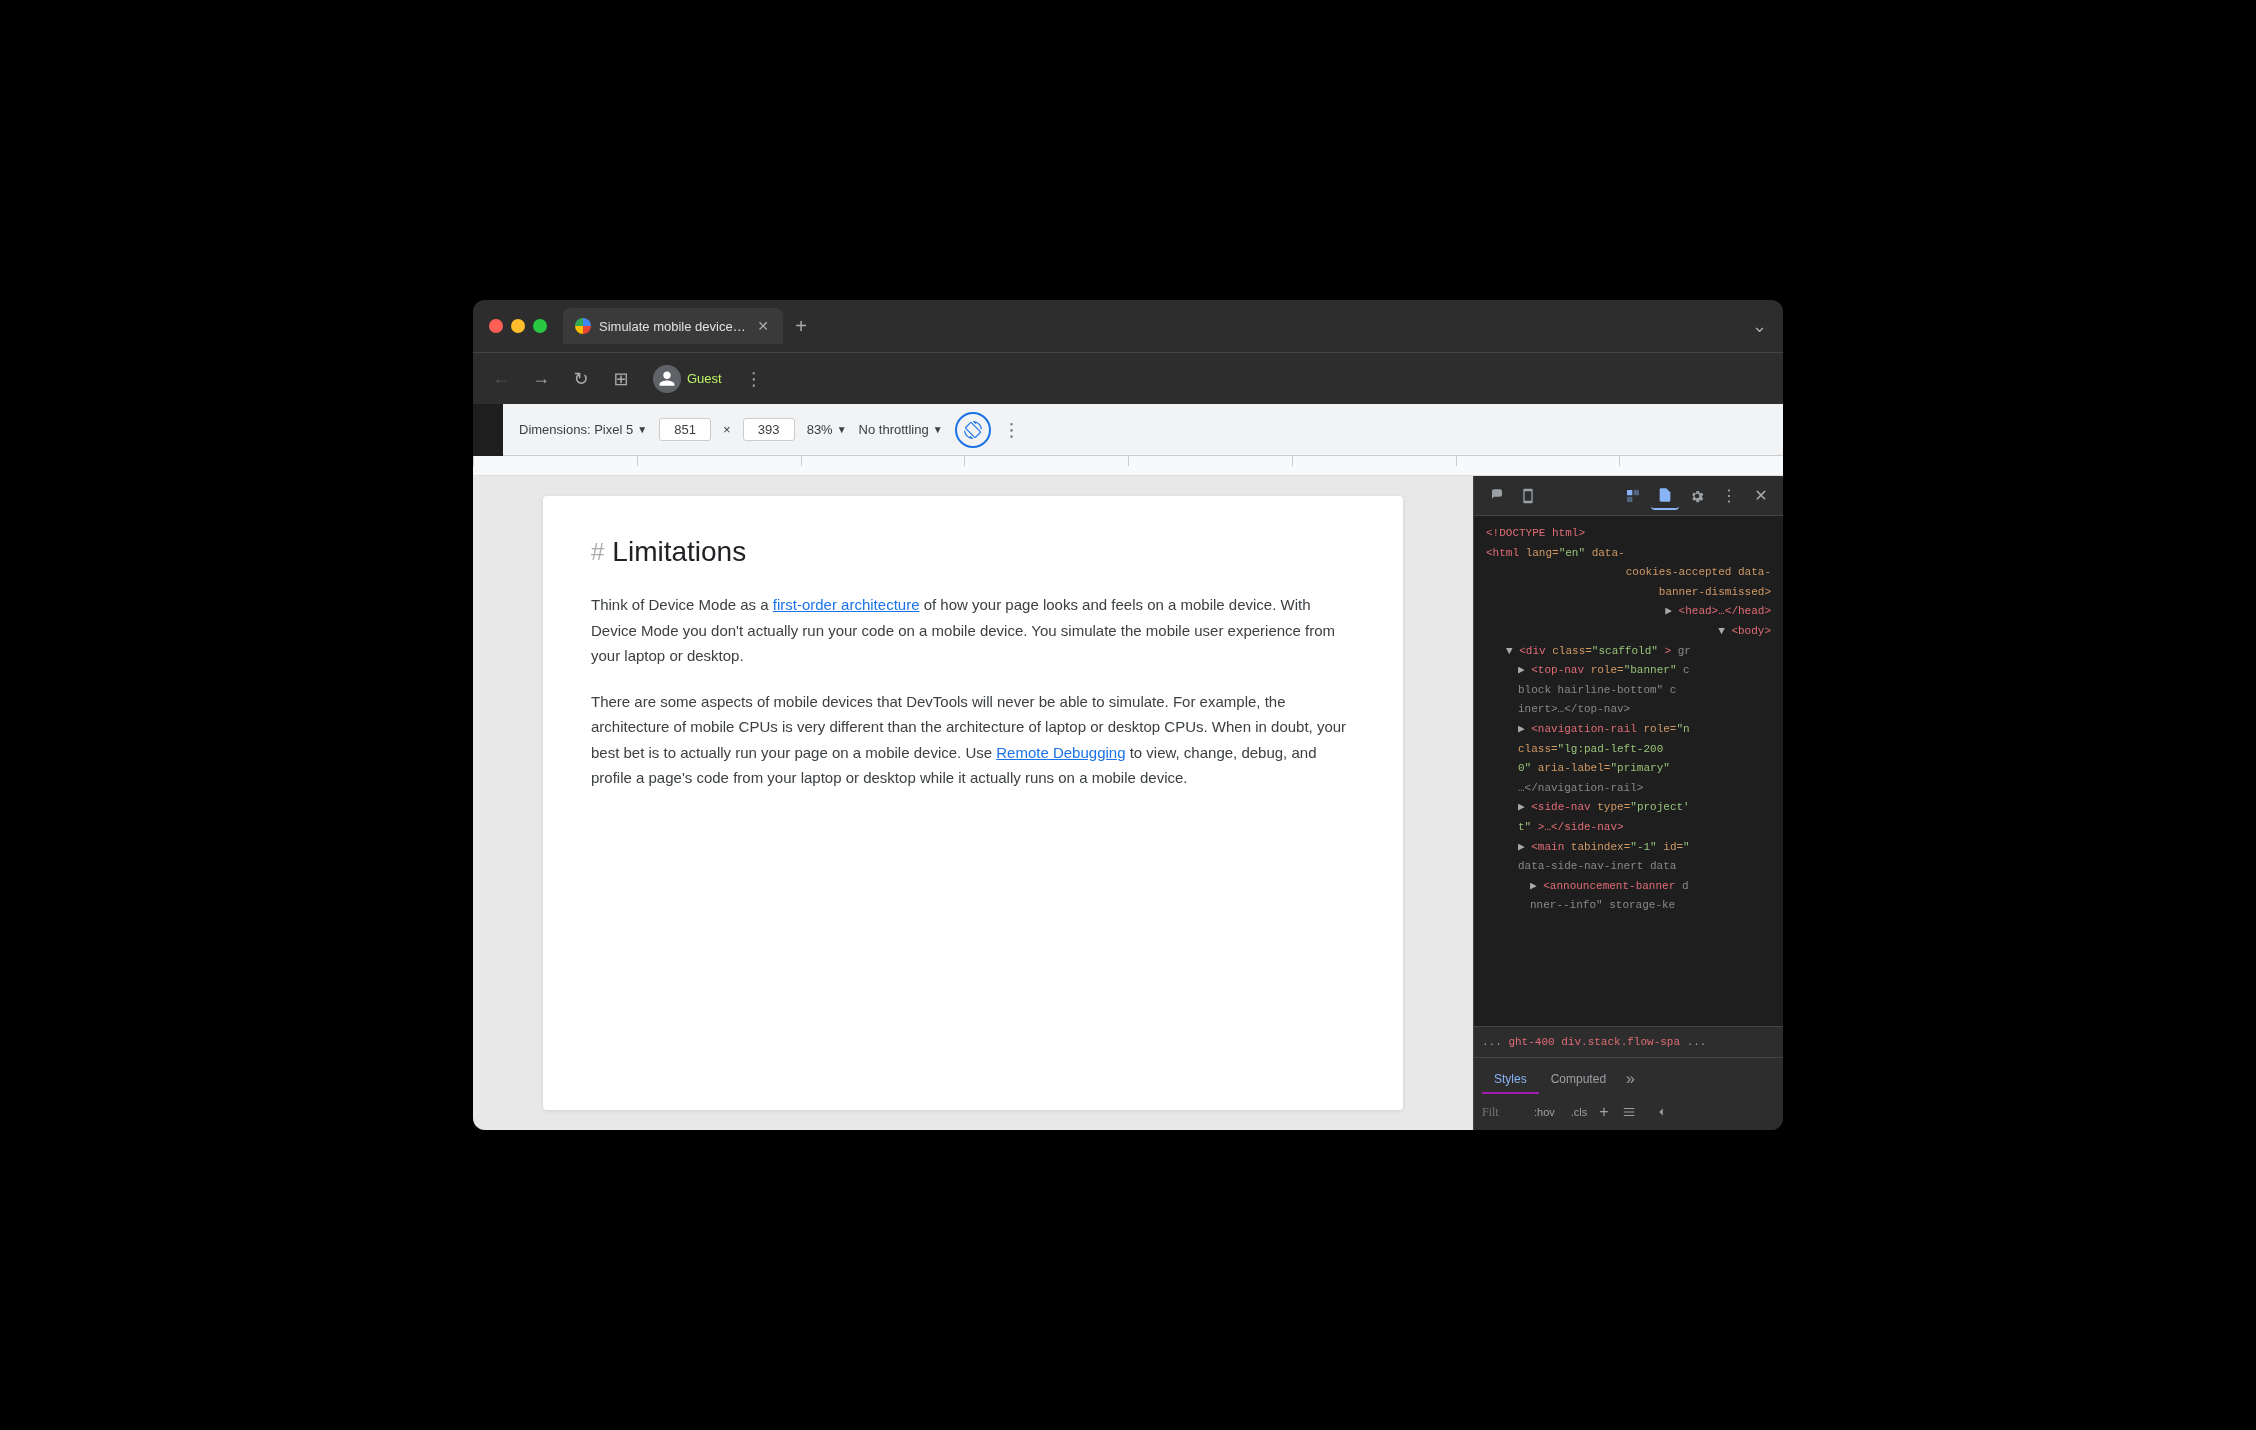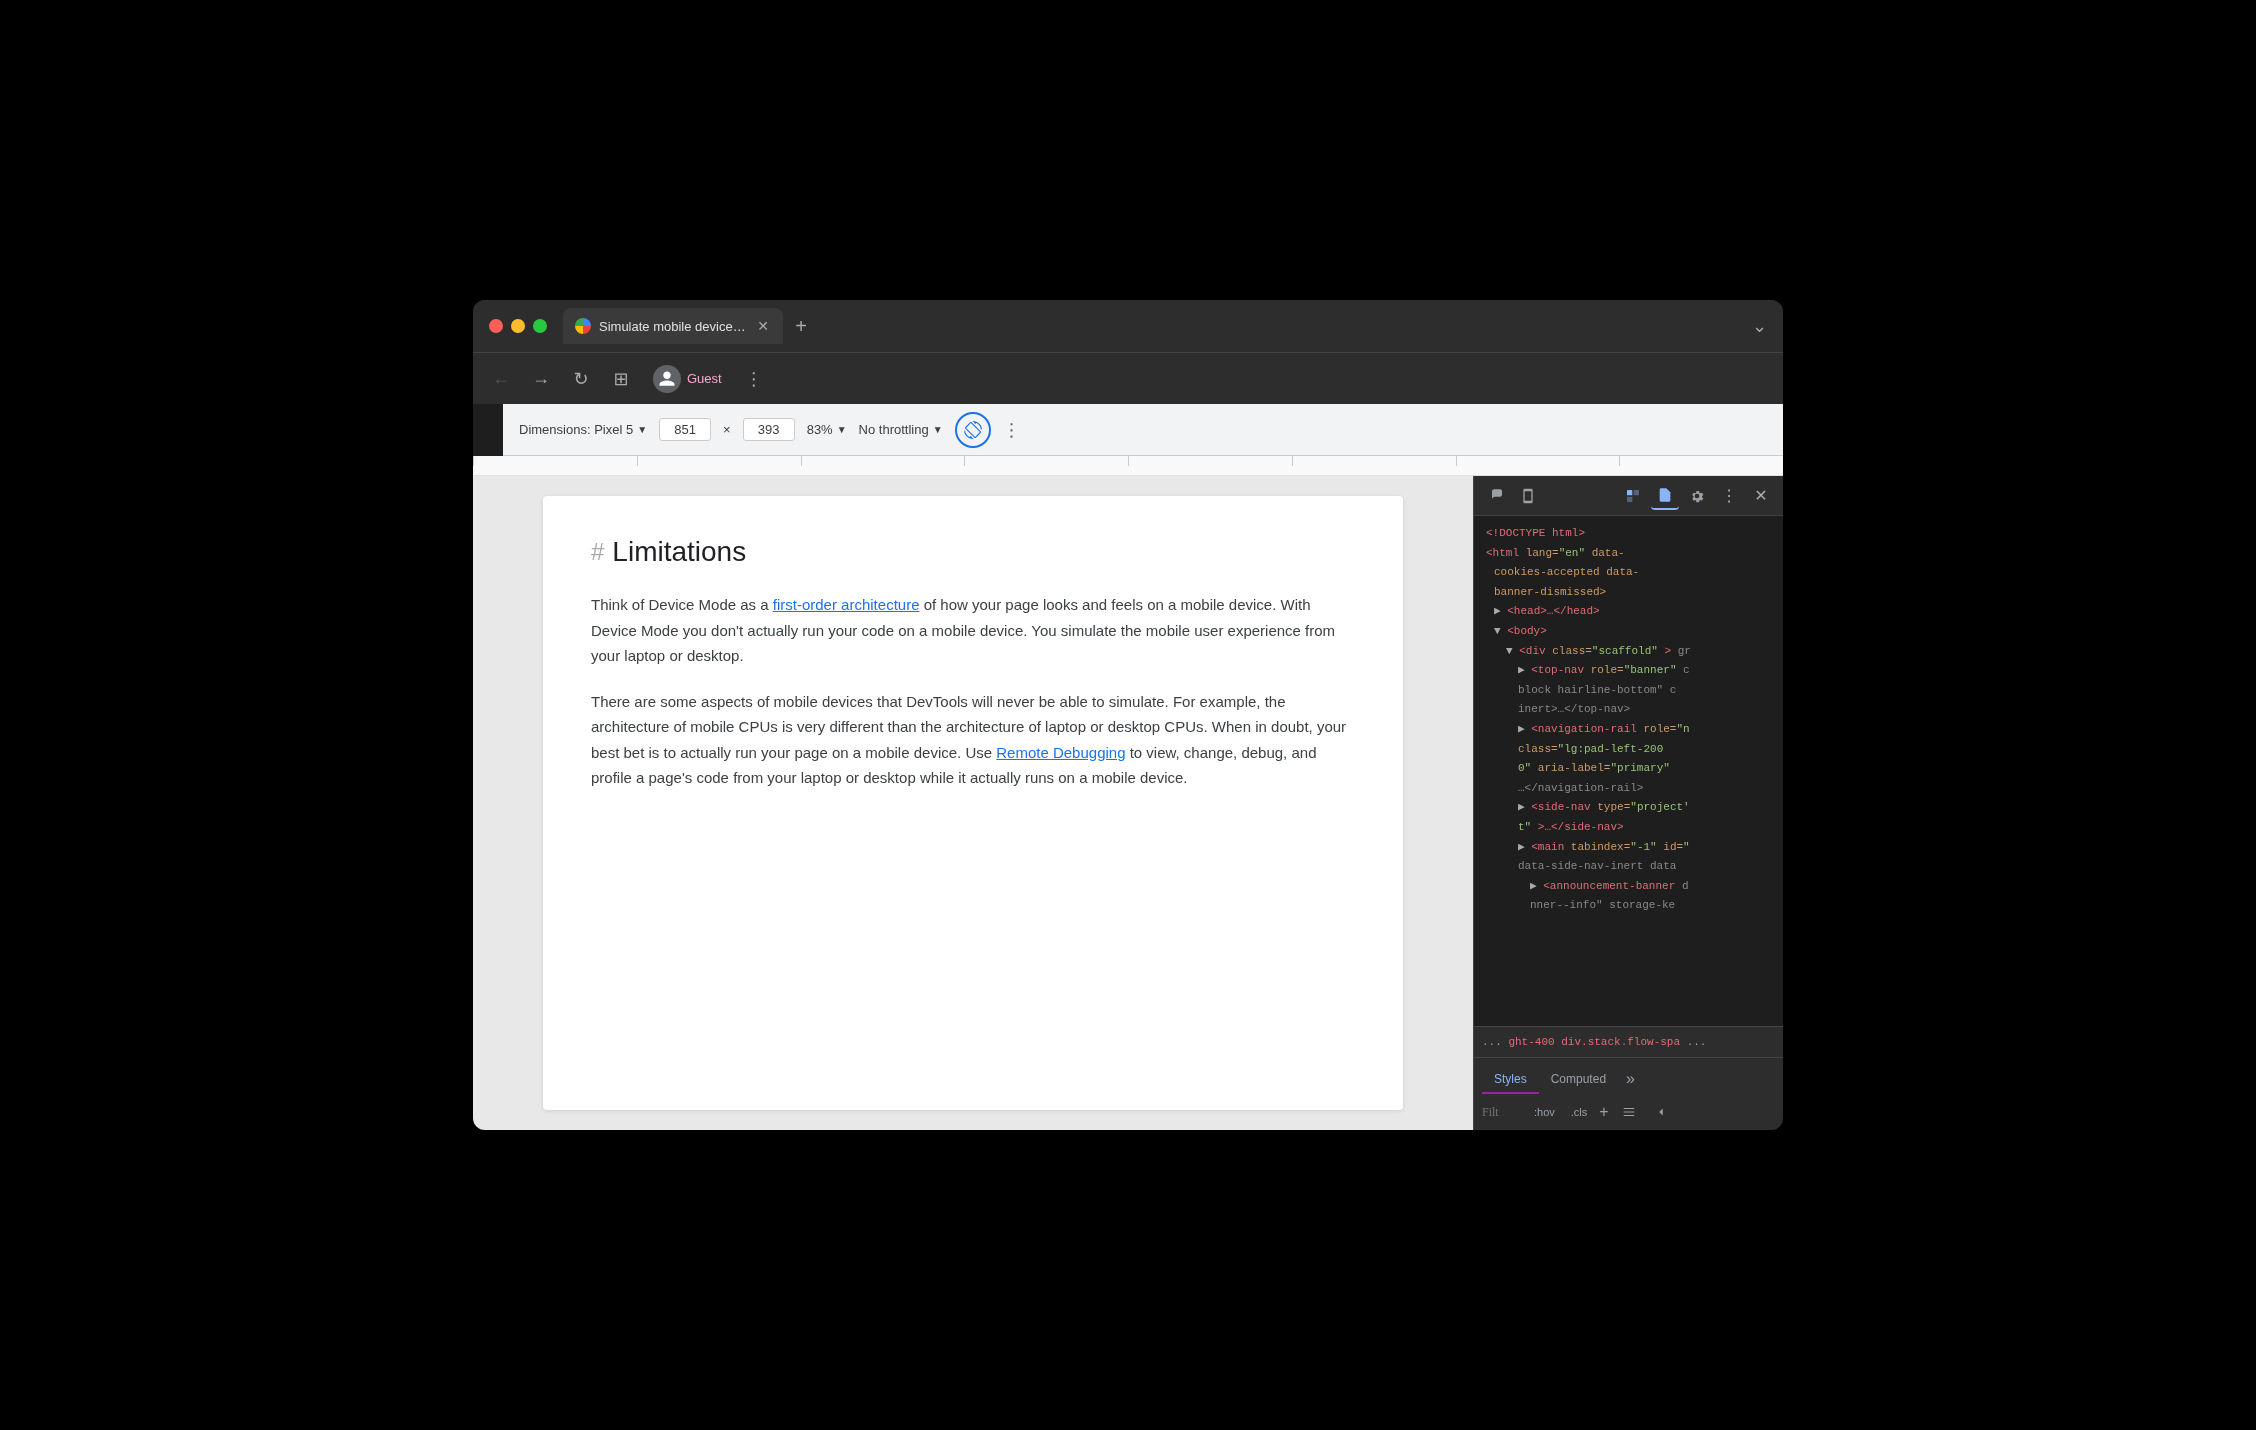--- a/index.html
+++ b/index.html
@@ -190,21 +190,21 @@
       border-radius: 50%;
       background: #5f6368;
       display: flex;
       align-items: center;
       justify-content: center;
       color: white;
       font-size: 14px;
     }
 
     .profile-name {
-      color: #f9a8d4;
+      color: #bef264;
       font-size: 13px;
     }
 
     
     .device-toolbar {
       background: #f1f3f4;
       height: 52px;
       display: flex;
       align-items: center;
       padding: 0 16px;
@@ -409,21 +409,21 @@
       white-space: nowrap;
       cursor: pointer;
     }
 
     .html-tag { color: #e06c75; }
     .html-attr-name { color: #d19a66; }
     .html-attr-value { color: #98c379; }
     .html-text { color: #abb2bf; }
     .html-triangle { color: #aaa; cursor: pointer; user-select: none; }
 
-    .indent-1 { padding-left: 16px; }
+    .indent-1 { padding-left: 16px; text-align: right; }
     .indent-2 { padding-left: 28px; }
     .indent-3 { padding-left: 40px; }
     .indent-4 { padding-left: 52px; }
 
     
     .breadcrumb-bar {
       background: #2d2d2d;
       height: 32px;
       display: flex;
       align-items: center;

